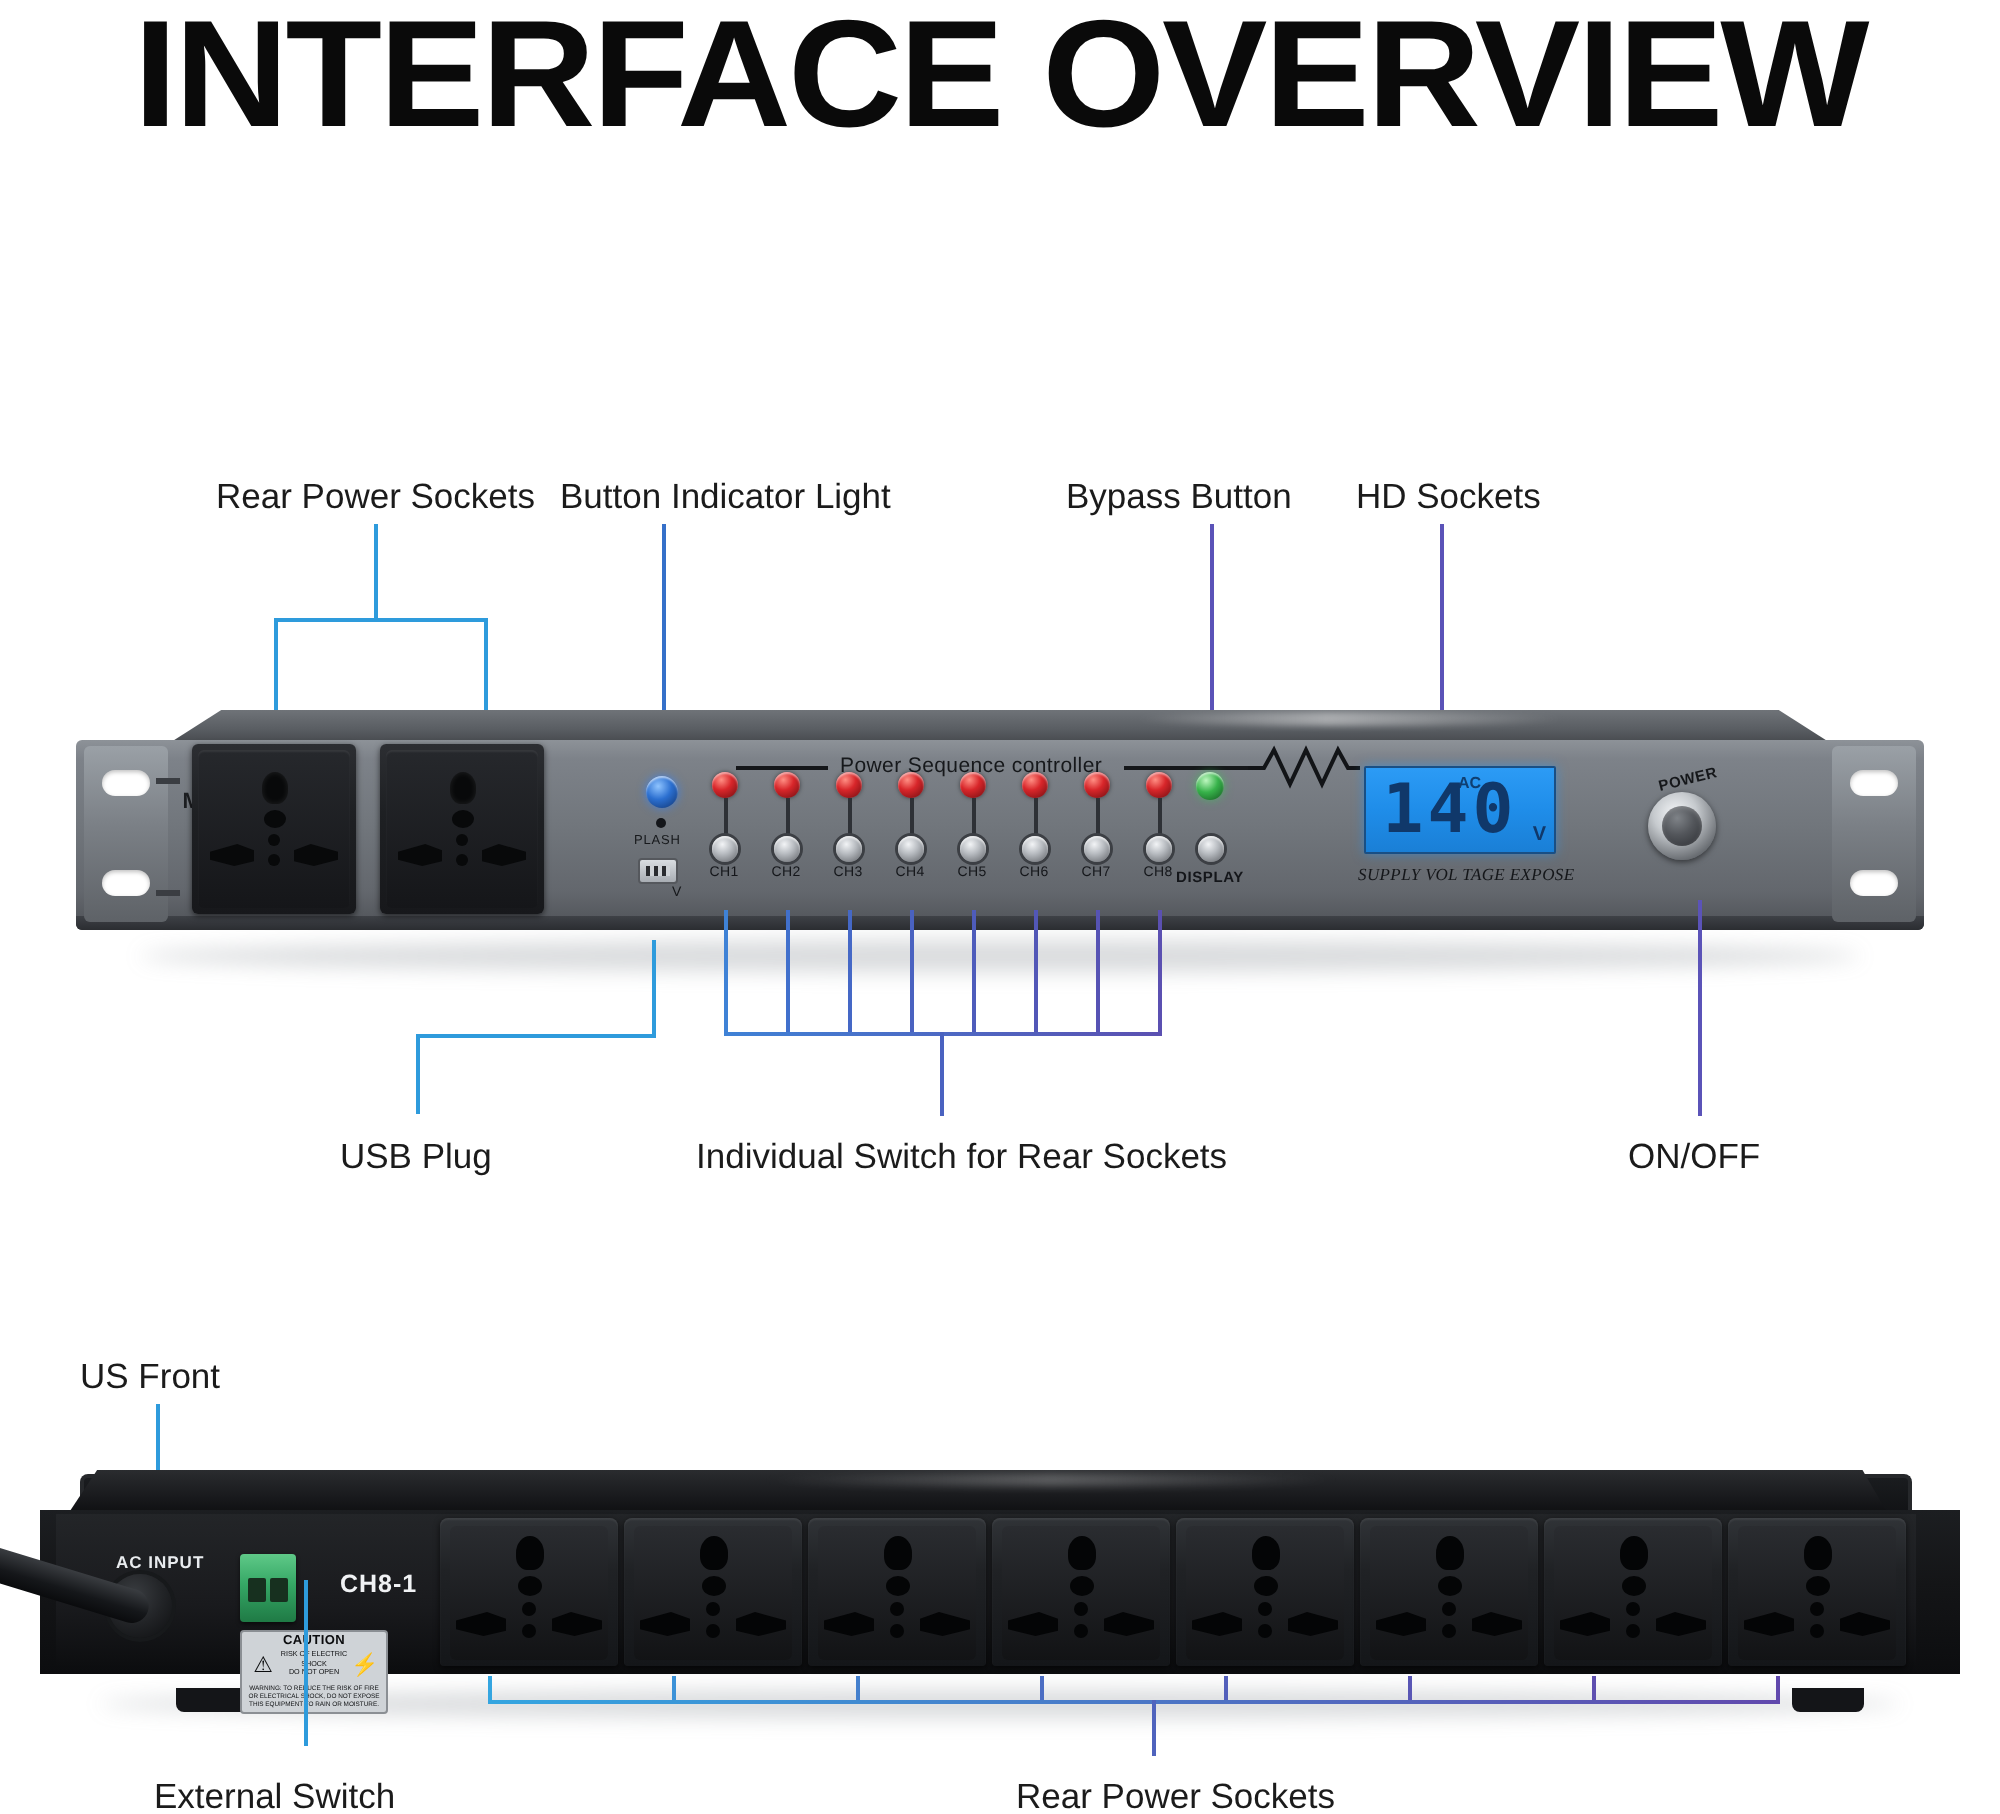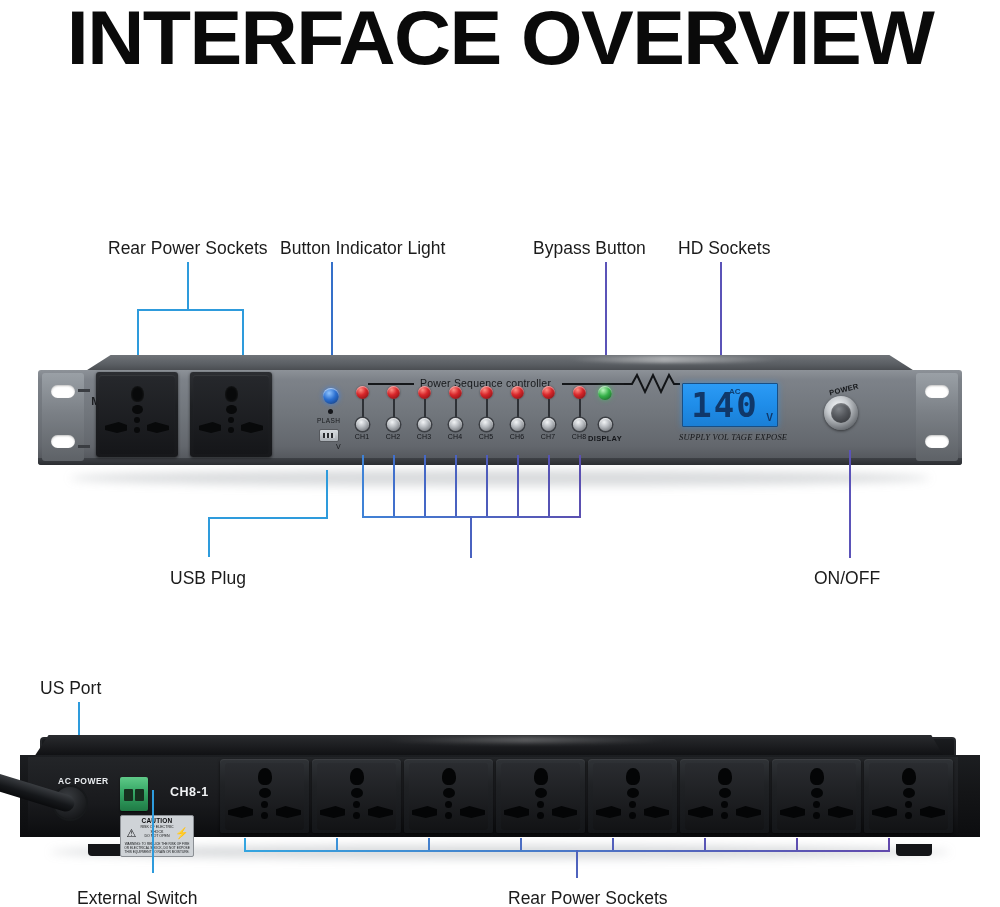--- a/index.html
+++ b/index.html
@@ -581,42 +581,43 @@
     <div class="ld ld-v" style="left:517px; top:455px; height:62px; background:#5257b7;"></div>
     <div class="ld ld-v" style="left:548px; top:455px; height:62px; background:#5653b4;"></div>
     <div class="ld ld-v" style="left:579px; top:455px; height:62px; background:#5b50b1;"></div>
     <div class="ld ld-h" style="left:362px; top:516px; width:219px; background:linear-gradient(90deg,#3f82d6,#5b50b1);"></div>
     <div class="ld ld-v" style="left:470px; top:516px; height:42px; background:#4a62c0;"></div>
   </div>
 
   <div class="ld ld-v" style="left:849px; top:450px; height:108px; background:#5b53b8;"></div>
 
   <div class="lbl" style="left:170px; top:568px;">USB Plug</div>
+  <div class="lbl" style="left:348px; top:568px;">Individual Switch for Rear Sockets</div>
   <div class="lbl" style="left:814px; top:568px;">ON/OFF</div>
 
-  <div class="lbl" style="left:40px; top:678px;">US Port</div>
+  <div class="lbl" style="left:40px; top:678px;">US Front</div>
   <div class="ld ld-v" style="left:78px; top:702px; height:88px; background:#2e9bdc;"></div>
 
   <div class="shadow-blur" style="left:50px; top:845px; width:900px; height:14px;"></div>
 
   <div id="rear">
 
     <div class="r-ear" style="left:20px;"></div>
     <div class="r-ear" style="right:24px;"></div>
 
     <div class="r-top">
       <div class="r-top-gloss"></div>
     </div>
     <div class="r-body"></div>
     <div class="r-face"></div>
 
     <div class="r-foot" style="left:68px;"></div>
     <div class="r-foot" style="right:48px;"></div>
 
-    <div class="ac-txt" style="left:38px; top:41px;">AC POWER</div>
+    <div class="ac-txt" style="left:38px; top:41px;">AC INPUT</div>
     <div class="gland" style="left:34px; top:52px;"></div>
     <div class="cable" style="left:-96px; top:62px; transform:rotate(17deg);"></div>
 
     <div class="green-term" style="left:100px; top:42px;">
       <div class="scr a"></div>
       <div class="scr b"></div>
     </div>
 
     <div class="ch81" style="left:150px; top:50px;">CH8-1</div>
 

